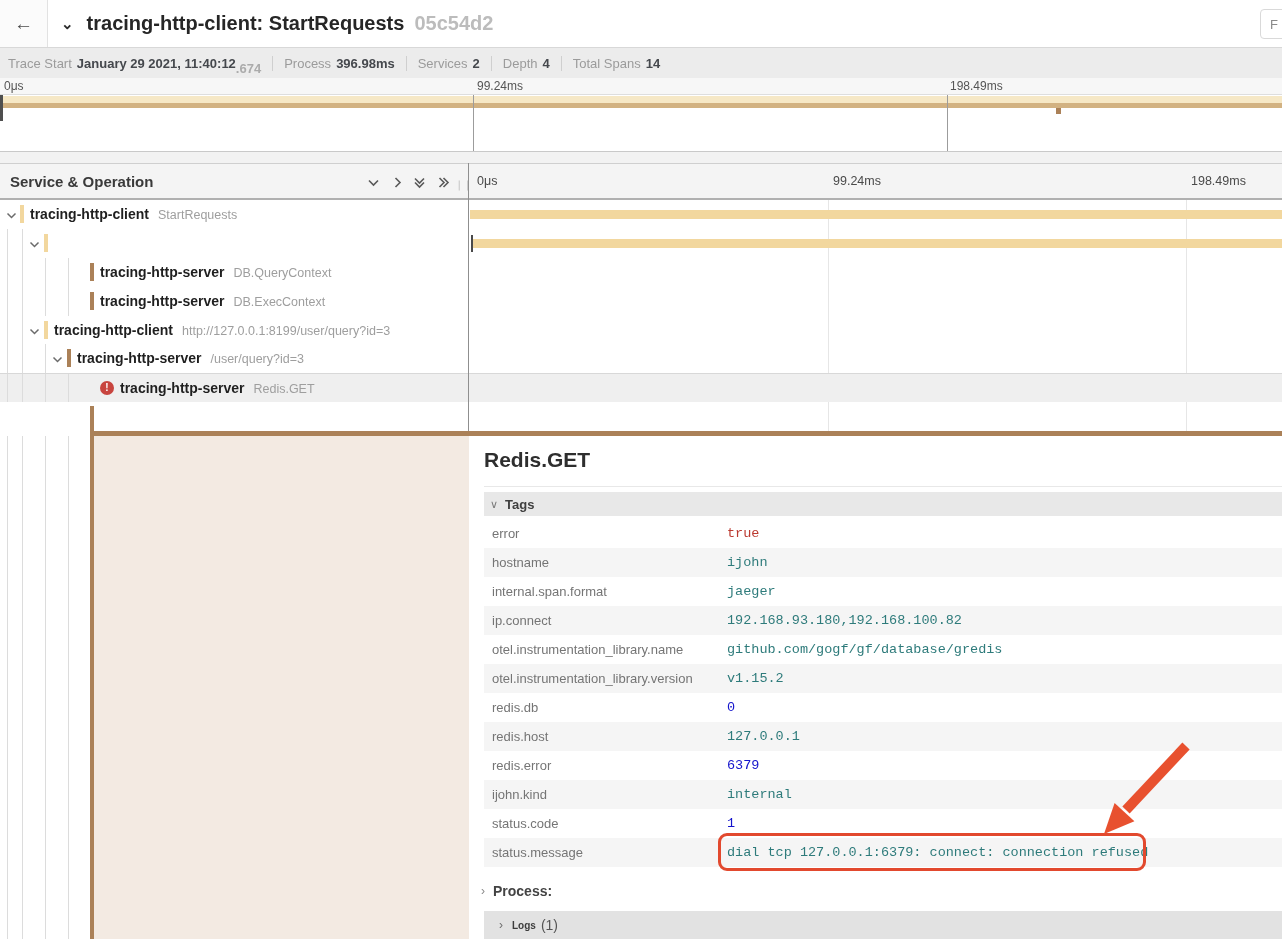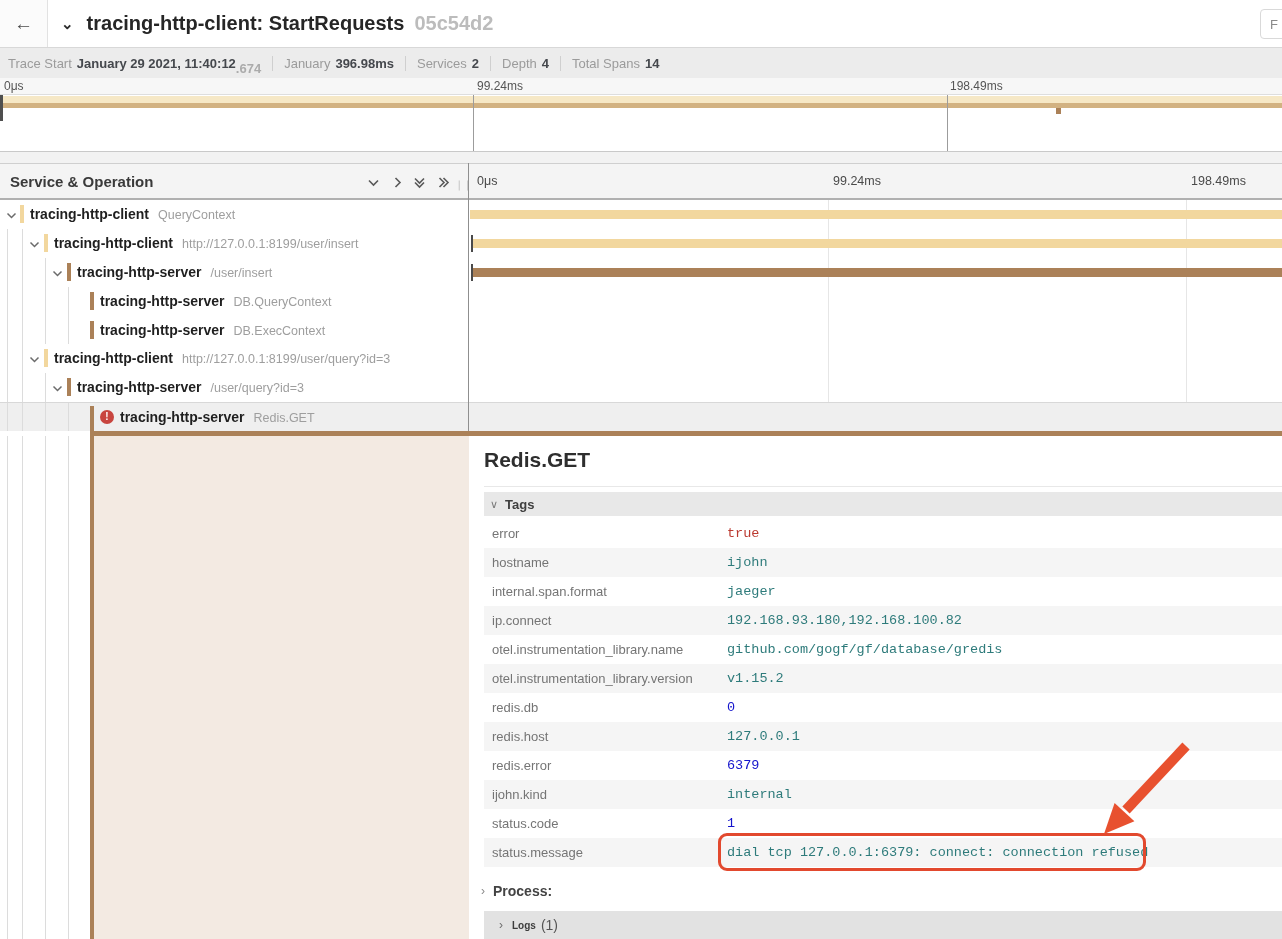--- a/index.html
+++ b/index.html
@@ -117,21 +117,21 @@
     <span>F</span>
   </div>
 
   <div id="summary">
       <div class="meta-item">
       <span class="meta-label">Trace Start</span>
       <span class="meta-value">January 29 2021, 11:40:12</span>
       <span class="meta-suffix">.674</span>
     </div>
       <div class="meta-item">
-      <span class="meta-label">January</span>
+      <span class="meta-label">Process</span>
       <span class="meta-value">396.98ms</span>
 
     </div>
       <div class="meta-item">
       <span class="meta-label">Services</span>
       <span class="meta-value">2</span>
 
     </div>
       <div class="meta-item">
       <span class="meta-label">Depth</span>
@@ -199,56 +199,36 @@
   <div id="rows">
       <div class="row">
       <span class="twisty" style="left: 5px;">
         <svg width="13" height="13" viewBox="0 0 13 13">
             <path d="M2.5 4.5 L6.5 8.5 L10.5 4.5" fill="none" stroke="currentColor" stroke-width="1.5"></path>
           </svg>
       </span>
       <span class="colorbar" style="left: 20px; background: rgb(242, 215, 158);"></span>
 
       <span class="svc" style="left: 30px;">
-        <span>tracing-http-client</span><span class="op">QueryContext</span>
+        <span>tracing-http-client</span><span class="op">StartRequests</span>
       </span>
       <span class="bar" style="left: 470px; width: 812px; background: rgb(242, 215, 158);"></span>
 
     </div>
       <div class="row">
         <span class="guide" style="left: 22px;"></span>
         <span class="guide" style="left: 7px;"></span>
       <span class="twisty" style="left: 28px;">
         <svg width="13" height="13" viewBox="0 0 13 13">
             <path d="M2.5 4.5 L6.5 8.5 L10.5 4.5" fill="none" stroke="currentColor" stroke-width="1.5"></path>
           </svg>
       </span>
       <span class="colorbar" style="left: 44px; background: rgb(242, 215, 158);"></span>
 
-      <span class="svc" style="left: 54px;">
-        <span>tracing-http-client</span><span class="op">http://127.0.0.1:8199/user/insert</span>
-      </span>
       <span class="bar" style="left: 472px; width: 810px; background: rgb(242, 215, 158);"></span>
-      <span class="bar-tick" style="left: 471px;"></span>
-    </div>
-      <div class="row">
-        <span class="guide" style="left: 45px;"></span>
-        <span class="guide" style="left: 22px;"></span>
-        <span class="guide" style="left: 7px;"></span>
-      <span class="twisty" style="left: 51px;">
-        <svg width="13" height="13" viewBox="0 0 13 13">
-            <path d="M2.5 4.5 L6.5 8.5 L10.5 4.5" fill="none" stroke="currentColor" stroke-width="1.5"></path>
-          </svg>
-      </span>
-      <span class="colorbar" style="left: 67px; background: rgb(171, 129, 88);"></span>
-
-      <span class="svc" style="left: 77px;">
-        <span>tracing-http-server</span><span class="op">/user/insert</span>
-      </span>
-      <span class="bar" style="left: 472px; width: 810px; background: rgb(171, 129, 88);"></span>
       <span class="bar-tick" style="left: 471px;"></span>
     </div>
       <div class="row">
         <span class="guide" style="left: 68px;"></span>
         <span class="guide" style="left: 45px;"></span>
         <span class="guide" style="left: 22px;"></span>
         <span class="guide" style="left: 7px;"></span>
 
       <span class="colorbar" style="left: 90px; background: rgb(171, 129, 88);"></span>
 

